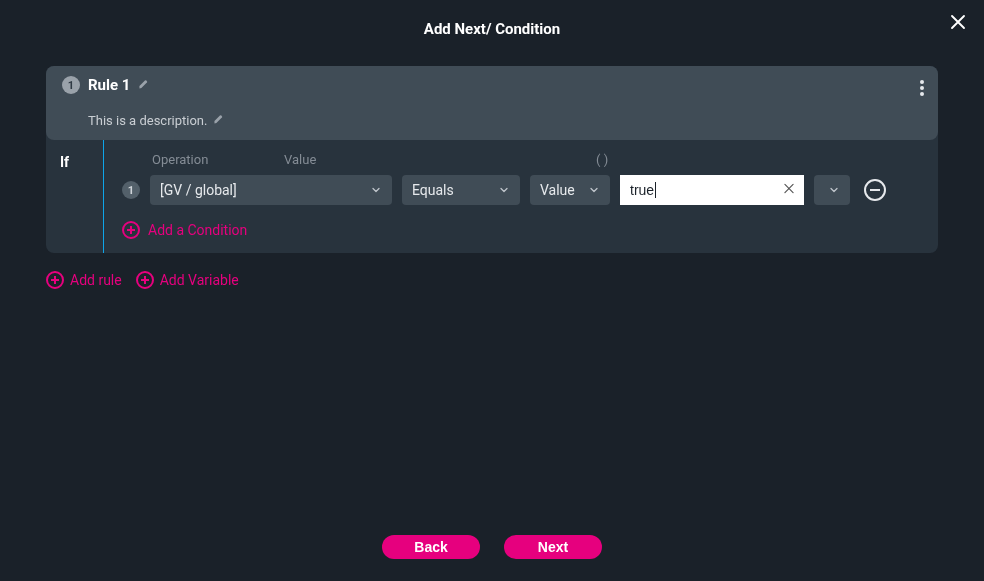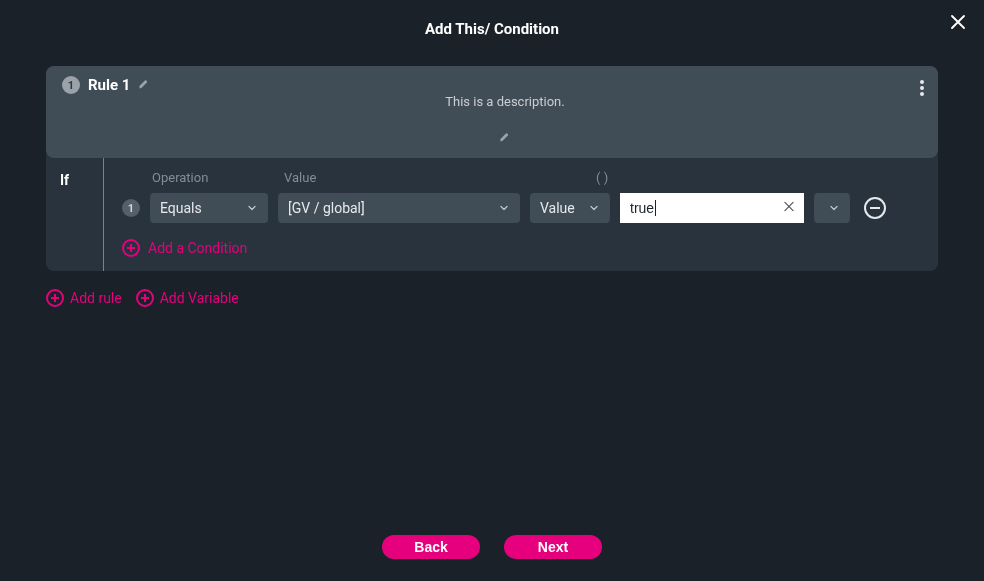--- a/index.html
+++ b/index.html
@@ -60,24 +60,23 @@
     display: inline-flex; align-items: center; justify-content: center;
   }
   .rule-title {
     font-weight: 700;
     font-size: 15px;
     color: #fff;
   }
   .edit-icon { color: #9aa2aa; }
   .edit-icon svg { width: 12px; height: 12px; }
   .rule-desc-row {
-    display: flex; align-items: center; gap: 21px;
+    display: flex; align-items: center; gap: 6px;
     margin-left: 26px;
-    margin-top: 0;
-    flex-direction: column;
+    margin-top: 18px;
   }
   .rule-desc {
     font-size: 13px;
     color: #c9ced3;
   }
   .kebab {
     position: absolute;
     right: 14px; top: 14px;
     color: #e6e9ec;
     cursor: pointer;
@@ -239,21 +238,21 @@
 <body>
 
 <div class="modal">
 
   <div class="close-btn">
     <svg viewBox="0 0 24 24">
         <path d="M4 4 L20 20 M20 4 L4 20" stroke="currentColor" stroke-width="2.5" stroke-linecap="round" fill="none"></path>
       </svg>
   </div>
 
-  <div class="title">Add This/ Condition</div>
+  <div class="title">Add Next/ Condition</div>
 
   <div class="content">
 
     <div class="rule-card">
 
       <div class="rule-header">
         <div class="rule-header-top">
           <span class="step-badge">1</span>
           <span class="rule-title">Rule 1</span>
           <span class="edit-icon">
@@ -285,31 +284,31 @@
         <div class="cond-col">
           <div class="labels-row">
             <div class="lbl-op">Operation</div>
             <div class="lbl-value">Value</div>
             <div class="lbl-paren">( )</div>
           </div>
 
           <div class="inputs-row">
             <span class="row-badge">1</span>
 
-            <div class="select sel-op">
-              <span>Equals</span>
+            <div class="select sel-field">
+              <span>[GV / global]</span>
               <span class="chev">
                   <svg viewBox="0 0 24 24">
                     <path d="M6 9l6 6 6-6" stroke="currentColor" stroke-width="2.5" fill="none" stroke-linecap="round" stroke-linejoin="round"></path>
                   </svg>
                 </span>
             </div>
 
-            <div class="select sel-field">
-              <span>[GV / global]</span>
+            <div class="select sel-op">
+              <span>Equals</span>
               <span class="chev">
                   <svg viewBox="0 0 24 24">
                     <path d="M6 9l6 6 6-6" stroke="currentColor" stroke-width="2.5" fill="none" stroke-linecap="round" stroke-linejoin="round"></path>
                   </svg>
                 </span>
             </div>
 
             <div class="select sel-valtype">
               <span>Value</span>
               <span class="chev">

